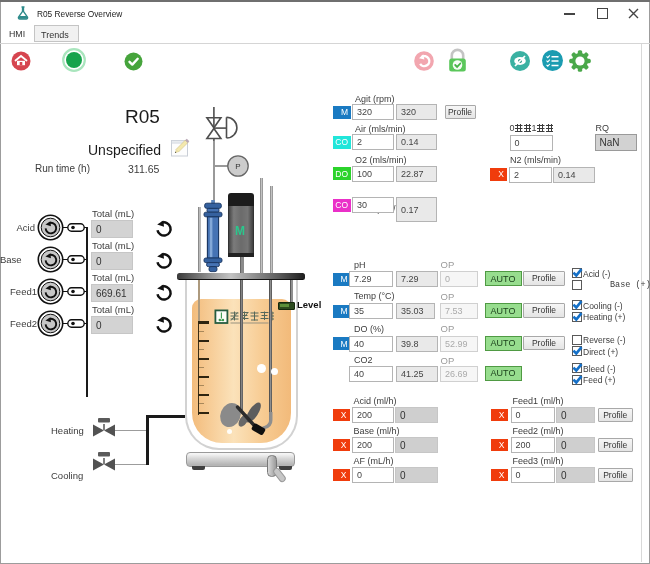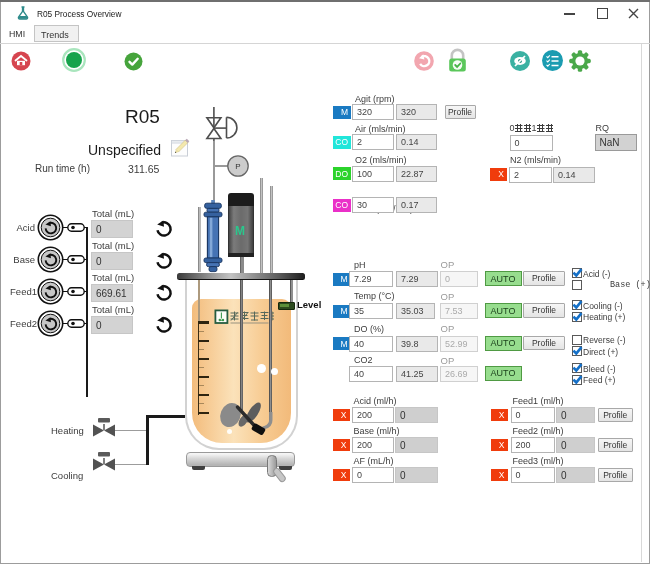--- a/index.html
+++ b/index.html
@@ -33,21 +33,21 @@
 </head>
 <body>
 
 <div class="frame"></div>
 <div class="abs" style="left:0;top:0;width:650px;height:2px;background:#6f6f6f;"></div>
 
 <svg style="left:16px;top:6px" width="14" height="14" viewBox="0 0 14 14">
   <path d="M5.5 1h3 M6.5 1.5v4L2.5 11c-.5 1 .2 2 1.2 2h6.6c1 0 1.7-1 1.2-2l-4-5.5v-4z" fill="none" stroke="#2e8b8b" stroke-width="1.3"></path>
   <path d="M3.4 10l7.2 0 .8 1.5c.3.7-.2 1.2-.8 1.2H3.4c-.6 0-1.1-.5-.8-1.2z" fill="#2e8b8b"></path>
 </svg>
-<div class="lbl" style="left:37px;top:9px;font-size:8.3px;color:#222;">R05 Process Overview</div>
+<div class="lbl" style="left:37px;top:9px;font-size:8.3px;color:#222;">R05 Reverse Overview</div>
 
 <div class="abs" style="left:564px;top:13px;width:11px;height:1.5px;background:#444;"></div>
 <div class="abs" style="left:597px;top:8px;width:9px;height:9px;border:1.5px solid #444;"></div>
 <svg style="left:628px;top:8px" width="11" height="11" viewBox="0 0 11 11">
   <path d="M1 1l9 9M10 1l-9 9" stroke="#444" stroke-width="1.4"></path>
 </svg>
 
 <div class="lbl" style="left:9px;top:29px;font-size:8.8px;color:#333;">HMI</div>
 <div class="abs" style="left:34px;top:25px;width:45px;height:17px;background:#f1f1f1;border:1px solid #c4c4c4;box-sizing:border-box;"></div>
 <div class="lbl" style="left:41px;top:29.5px;font-size:9px;color:#333;">Trends</div>
@@ -139,21 +139,21 @@
   <circle cx="6" cy="4.5" r="1.8" fill="#111"></circle>
 </svg>
 <div class="abs" style="left:84px;top:226.7px;width:3px;height:1.6px;background:#111;"></div>
 <div class="lbl" style="left:92px;top:208.0px;font-size:9.5px;">Total (mL)</div>
 <div class="gbox" style="left:91px;top:220px;width:42px;height:18px;">0</div>
 <svg style="left:155px;top:220px" width="18" height="18" viewBox="0 0 18 18">
   <path d="M2.5 10.2 A6.6 6.6 0 1 0 6.7 2.8" fill="none" stroke="#111" stroke-width="2.5"></path>
   <path d="M8.3 0.4 L2.2 4.5 L9 6.7 z" fill="#111"></path>
 </svg>
 
-<div class="lbl" style="left:0px;top:254px;width:35px;text-align:right;font-size:9.5px;">Base</div>
+<div class="lbl" style="left:0px;top:254px;width:35px;text-align:left;font-size:9.5px;">Base</div>
 <svg style="left:37px;top:246px" width="27" height="27" viewBox="0 0 27 27">
   <circle cx="13.5" cy="13.5" r="12.2" fill="#fff" stroke="#111" stroke-width="1.6"></circle>
   <circle cx="13.5" cy="13.5" r="9.3" fill="#c7c7c7" stroke="#111" stroke-width="1"></circle>
   <path d="M8.6 14.4 A5.3 5.3 0 1 0 12 9.1" fill="none" stroke="#111" stroke-width="1.9"></path>
   <path d="M13.4 7.2 L8.4 10.5 L13.9 12.3 z" fill="#111"></path>
 </svg>
 <div class="abs" style="left:63px;top:258.7px;width:5px;height:1.6px;background:#111;"></div>
 <svg style="left:67px;top:255px" width="18" height="9" viewBox="0 0 18 9">
   <rect x="0.8" y="0.8" width="16.4" height="7.4" rx="3.7" fill="#fff" stroke="#111" stroke-width="1.4"></rect>
   <circle cx="6" cy="4.5" r="1.8" fill="#111"></circle>
@@ -346,21 +346,21 @@
 <div class="box box2" style="left:396px;top:134px;width:41px;height:16px;">0.14</div>
 
 <div class="lbl" style="left:355px;top:155px;">O2 (mls/min)</div>
 <div class="badge" style="left:333px;top:167px;background:#2bd32b;">DO</div>
 <div class="box" style="left:352px;top:165.5px;width:42px;height:16px;">100</div>
 <div class="box box2" style="left:396px;top:165.5px;width:41px;height:16px;">22.87</div>
 
 <div class="lbl" style="left:355px;top:204px;">CO2 (mls/min)</div>
 <div class="badge" style="left:333px;top:198.5px;background:#ea30c8;">CO</div>
 <div class="box" style="left:352px;top:197px;width:42px;height:16px;">30</div>
-<div class="box box2" style="left:396px;top:197px;width:41px;height:16px;">0.17</div>
+<div class="box box2" style="left:396px;top:197px;width:41px;height:25px;">0.17</div>
 
 <div class="lbl" style="left:509.5px;top:123px;">0<span class="cjk"></span><span class="cjk"></span>1<span class="cjk"></span><span class="cjk"></span></div>
 <div class="box" style="left:509.5px;top:134.5px;width:43px;height:16px;">0</div>
 <div class="lbl" style="left:595.5px;top:122.5px;">RQ</div>
 <div class="gbox" style="left:594.5px;top:133.5px;width:42px;height:17px;background:#d2d2d2;border-color:#9a9a9a;">NaN</div>
 <div class="lbl" style="left:510px;top:155px;">N2 (mls/min)</div>
 <div class="badge" style="left:490px;top:168px;width:17px;height:12.5px;background:#f03c0c;">X</div>
 <div class="box" style="left:509px;top:166.5px;width:43px;height:16px;">2</div>
 <div class="box box2" style="left:553px;top:166.5px;width:42px;height:16px;">0.14</div>
 

